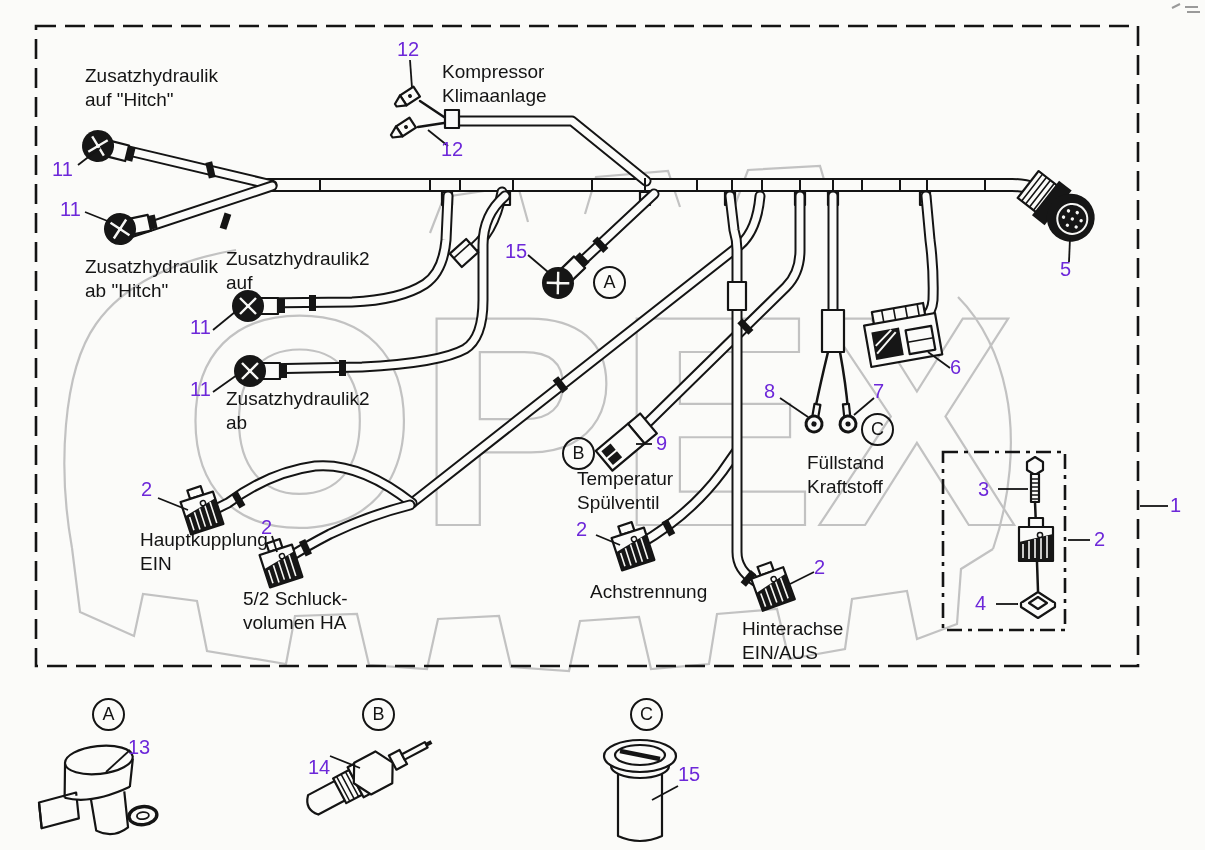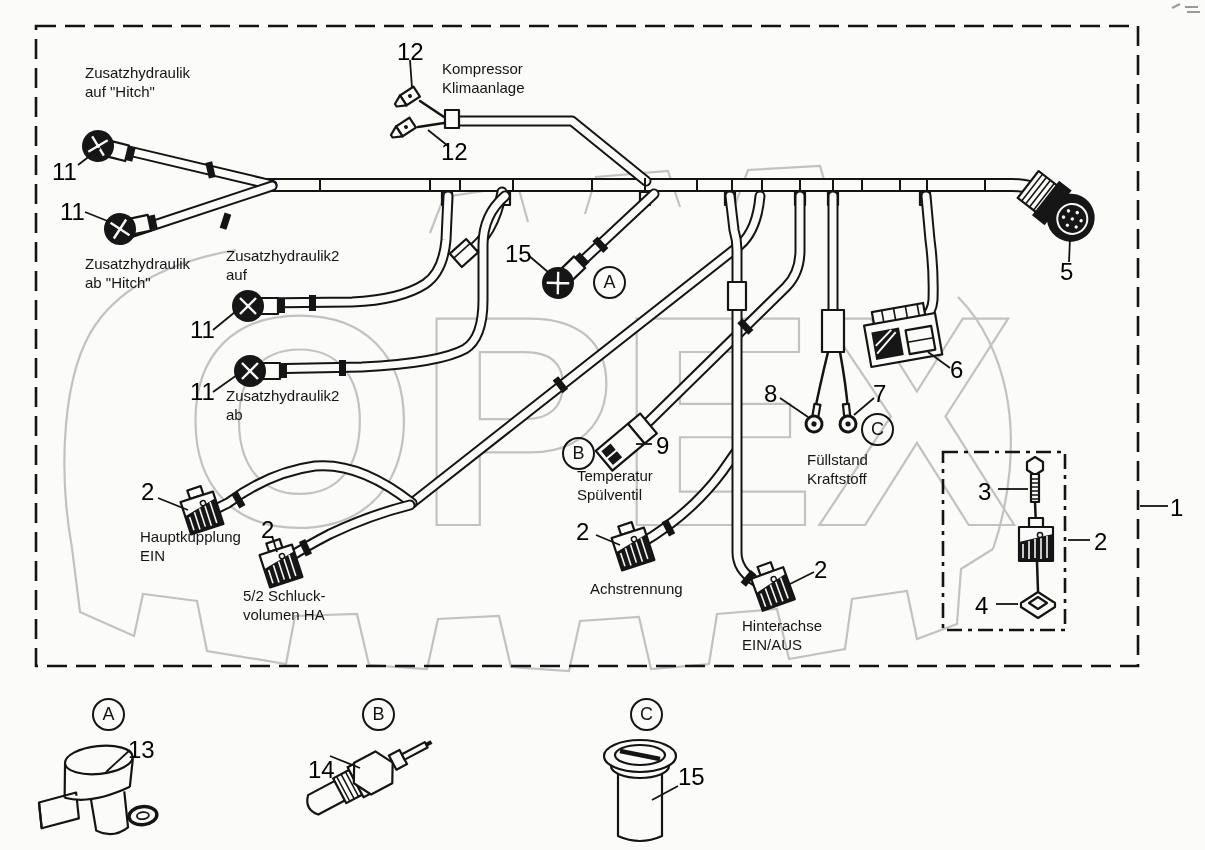--- a/index.html
+++ b/index.html
@@ -1,20 +1,20 @@
 <!DOCTYPE html>
 <html><head>
 <meta charset="utf-8">
 <style>
   html,body{margin:0;padding:0;background:#ffffff;}
   #stage{position:relative;width:1205px;height:850px;background:#fbfbf9;overflow:hidden;
          font-family:"Liberation Sans", sans-serif;color:#141414;}
   #art{position:absolute;left:0;top:0;}
-  .lbl{position:absolute;font-size:15px;line-height:1.25;color:#141414;white-space:nowrap;}
-  .num{position:absolute;font-size:24px;color:#000000;}
+  .lbl{position:absolute;font-size:19px;line-height:1.25;color:#141414;white-space:nowrap;}
+  .num{position:absolute;font-size:20px;color:#6d28d9;}
   .circ{position:absolute;width:29px;height:29px;border:2.4px solid #141414;border-radius:50%;
         display:flex;align-items:center;justify-content:center;font-size:18px;color:#141414;}
   
   .wire{fill:none;stroke:#141414;stroke-linecap:round;stroke-linejoin:round;}
   .wire-core{fill:none;stroke:#fbfbf9;stroke-linecap:round;stroke-linejoin:round;}
   .w14{stroke-width:14px;} .wire-core.w14{stroke-width:10px;}
   .w11{stroke-width:11px;} .wire-core.w11{stroke-width:7px;}
   .thin{fill:none;stroke:#141414;stroke-width:2.5px;stroke-linecap:round;}
   .leader{stroke:#141414;stroke-width:1.8px;}
   .tick{stroke:#141414;stroke-width:2px;}

